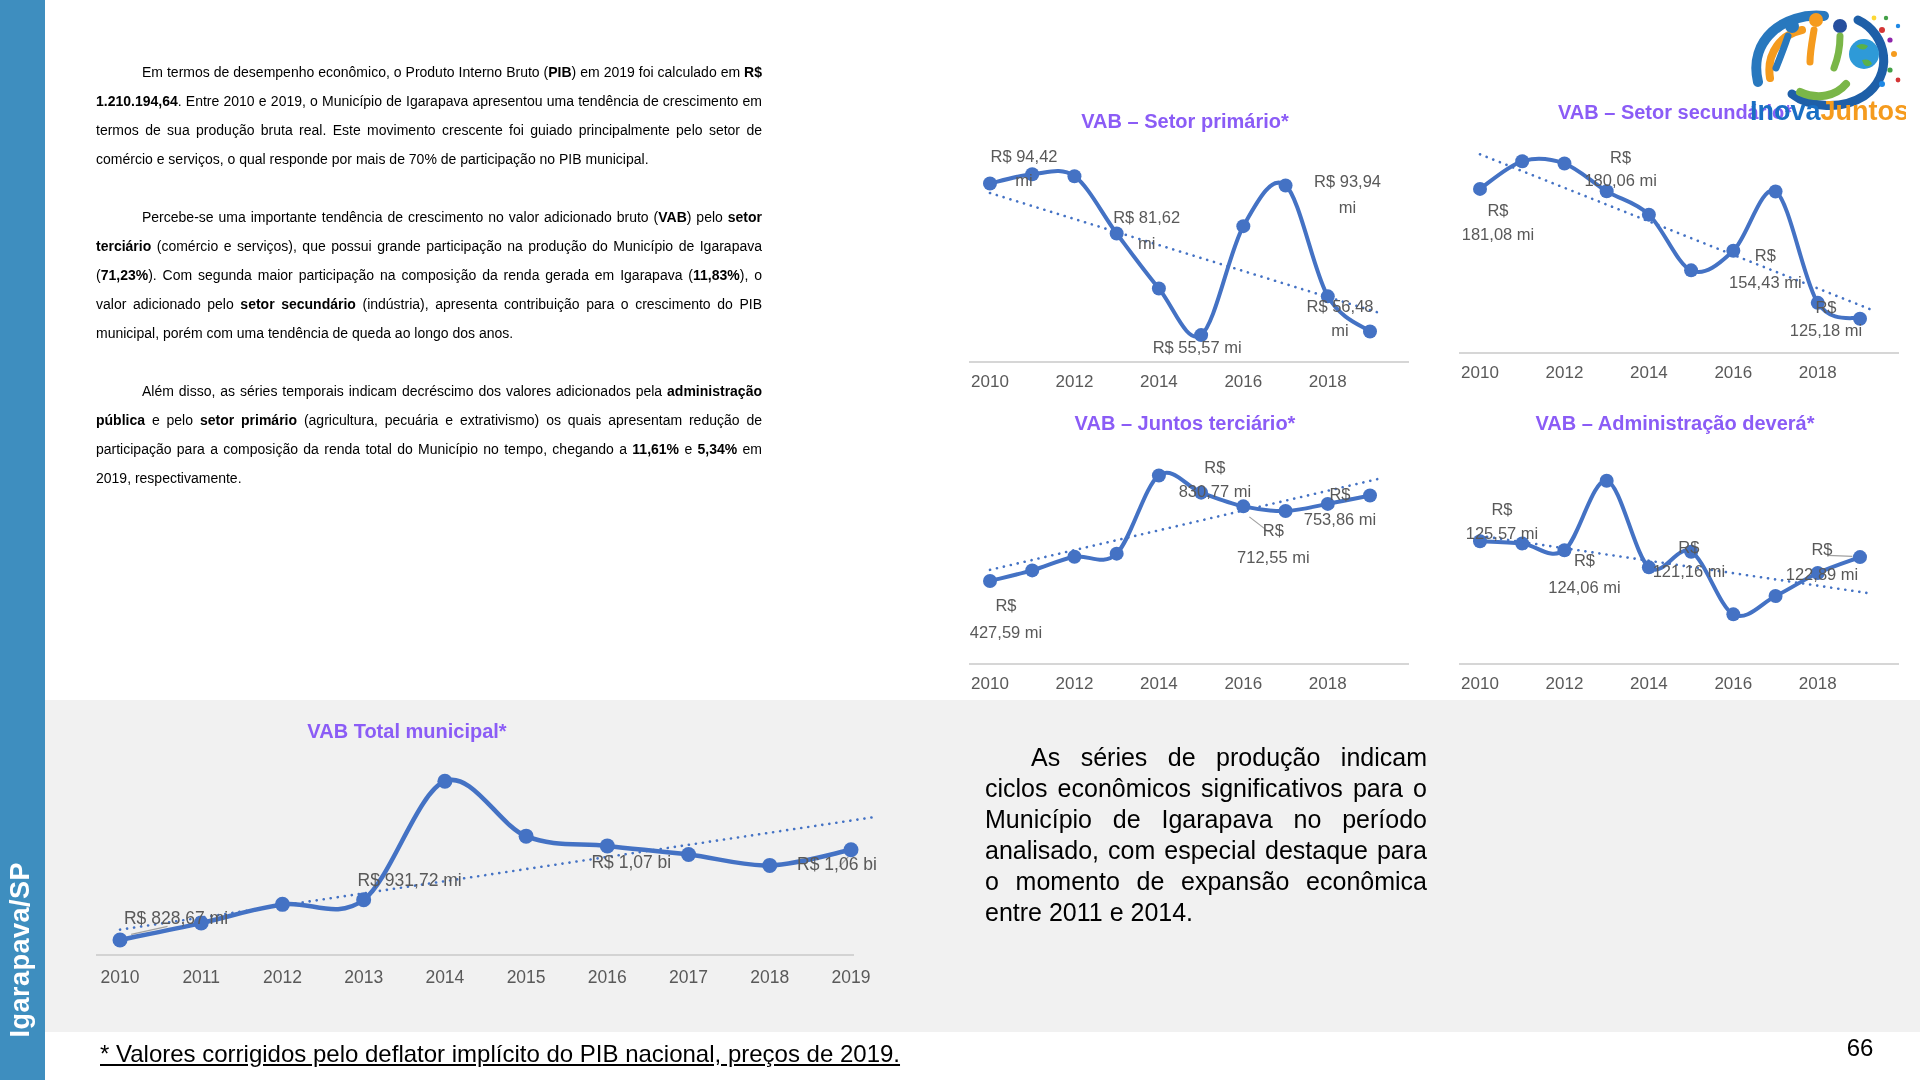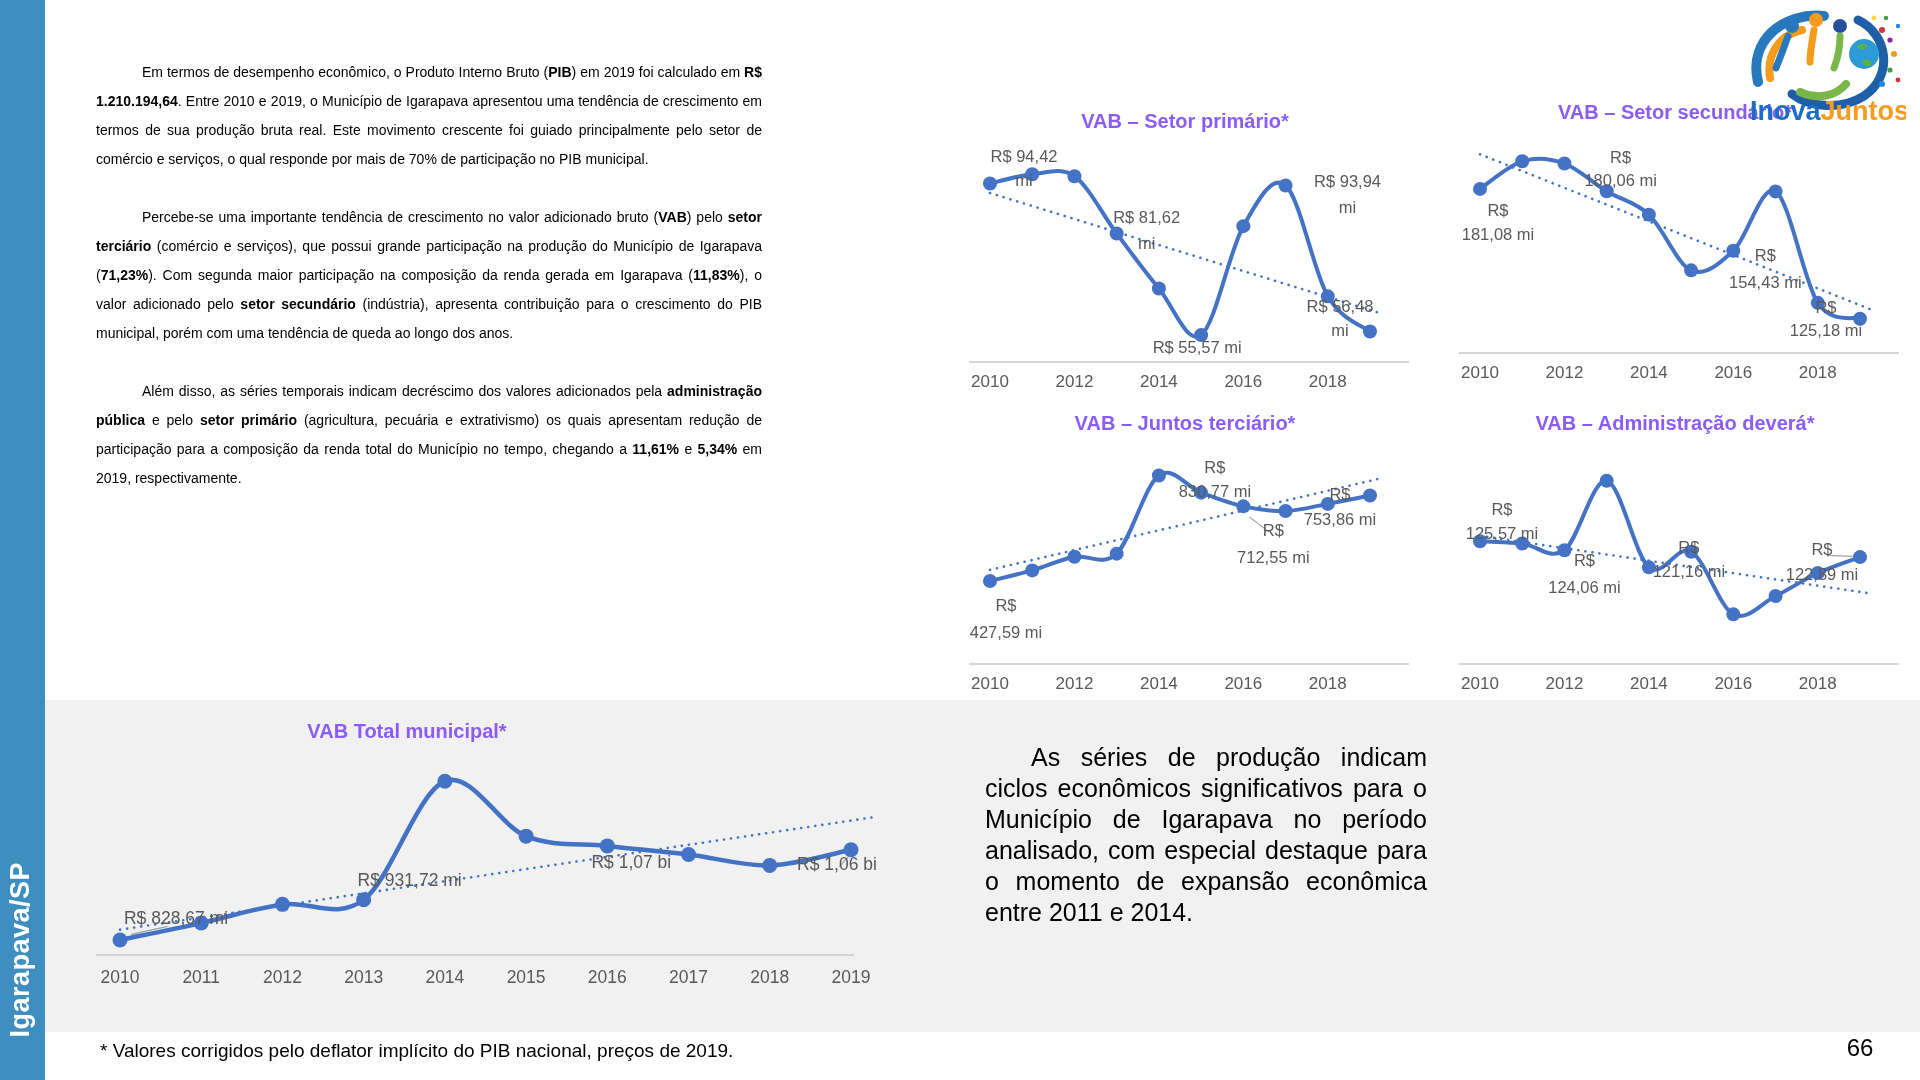--- a/index.html
+++ b/index.html
@@ -19,21 +19,21 @@
   .chart{position:absolute;}
   .chart-title{font-weight:bold;font-size:20px;text-align:center;height:30px;margin-bottom:4px;color:#8b5cf6;}
   #chart-0{left:945px;top:110px;width:480px;}
   #chart-1{left:1435px;top:101px;width:480px;}
   #chart-2{left:945px;top:412px;width:480px;}
   #chart-3{left:1435px;top:412px;width:480px;}
   #chart-4{left:62px;top:712px;width:830px;margin-top:8px;}
   #chart-4 .chart-title{width:690px;}
   .chart-svg{display:block;}
   .chart-svg text{font-family:"Liberation Sans",sans-serif;}
-  .footnote{position:absolute;left:100px;top:1040px;font-size:19px;}
+  .footnote{position:absolute;left:100px;top:1040px;font-size:24px;text-decoration:underline;}
   .page-number{position:absolute;left:1820px;top:1034px;width:80px;font-size:24px;text-align:center;}
   .logo{position:absolute;left:1736px;top:4px;}
   .logo-svg text{font-family:"Liberation Sans",sans-serif;}
 </style>
 </head>
 <body>
 
 <div class="slide">
 
   <div class="gray-band" style="background: rgb(241, 241, 241);"></div>

